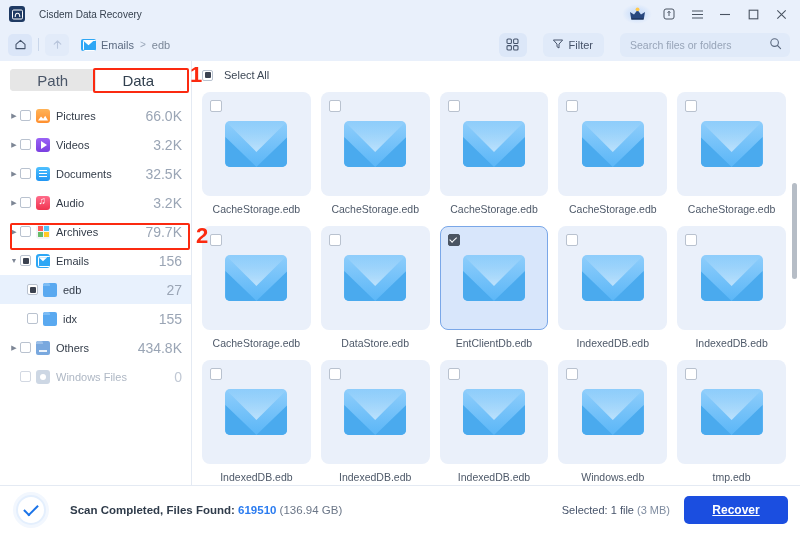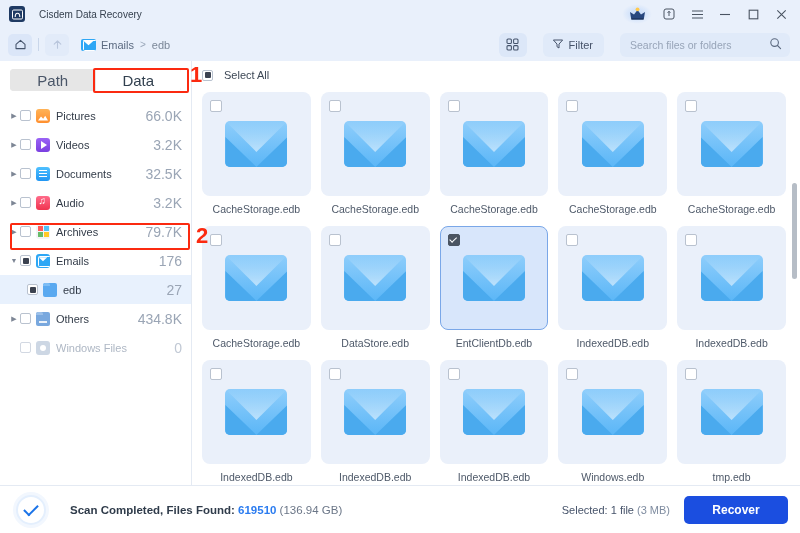--- a/index.html
+++ b/index.html
@@ -293,21 +293,21 @@
   .scan-text { margin-left: 14px; font-size: 11.5px; color: #2f3b4a; font-weight: bold; }
   .scan-text .num { color: #2b7cf0; }
   .scan-text .size { color: #6b7687; font-weight: normal; }
   .foot-right { margin-left: auto; display: flex; align-items: center; gap: 14px; }
   .sel-text { font-size: 11px; color: #46536a; }
   .sel-text .sz { color: #7f8ca0; }
   .recover-btn {
     width: 104px; height: 28px; border-radius: 5px; background: #1b4ee0;
     color: #fff; font-size: 12px; font-weight: bold;
     display: flex; align-items: center; justify-content: center;
-    border: 0; font-family: inherit;
+    border: 0; font-family: inherit; text-decoration: underline;
   }
 
   
   .anno-box {
     position: absolute; border: 2.5px solid #fb2a10; border-radius: 2px;
     pointer-events: none; z-index: 40;
   }
   .anno-num {
     position: absolute; color: #fb2a10; font-size: 22px; font-weight: bold;
     font-family: "Liberation Sans", sans-serif; z-index: 41; line-height: 1;
@@ -452,28 +452,34 @@
             <div class="cbox"></div>
             <div class="ticon ic-arc"></div>
             <div class="tlabel">Archives</div>
             <div class="tcount">79.7K</div>
           </div>
           <div class="trow">
             <div class="twist">▼</div>
             <div class="cbox indet"></div>
             <div class="ticon ic-mail"></div>
             <div class="tlabel">Emails</div>
-            <div class="tcount">176</div>
+            <div class="tcount">156</div>
           </div>
           <div class="trow child sel">
             <div class="cbox indet"></div>
             <div class="ticon ic-fold"></div>
             <div class="tlabel">edb</div>
             <div class="tcount">27</div>
           </div>
+          <div class="trow child">
+            <div class="cbox"></div>
+            <div class="ticon ic-fold"></div>
+            <div class="tlabel">idx</div>
+            <div class="tcount">155</div>
+          </div>
           <div class="trow">
             <div class="twist">▶</div>
             <div class="cbox"></div>
             <div class="ticon ic-oth"></div>
             <div class="tlabel">Others</div>
             <div class="tcount">434.8K</div>
           </div>
           <div class="trow">
             <div class="twist"></div>
             <div class="cbox dim"></div>

